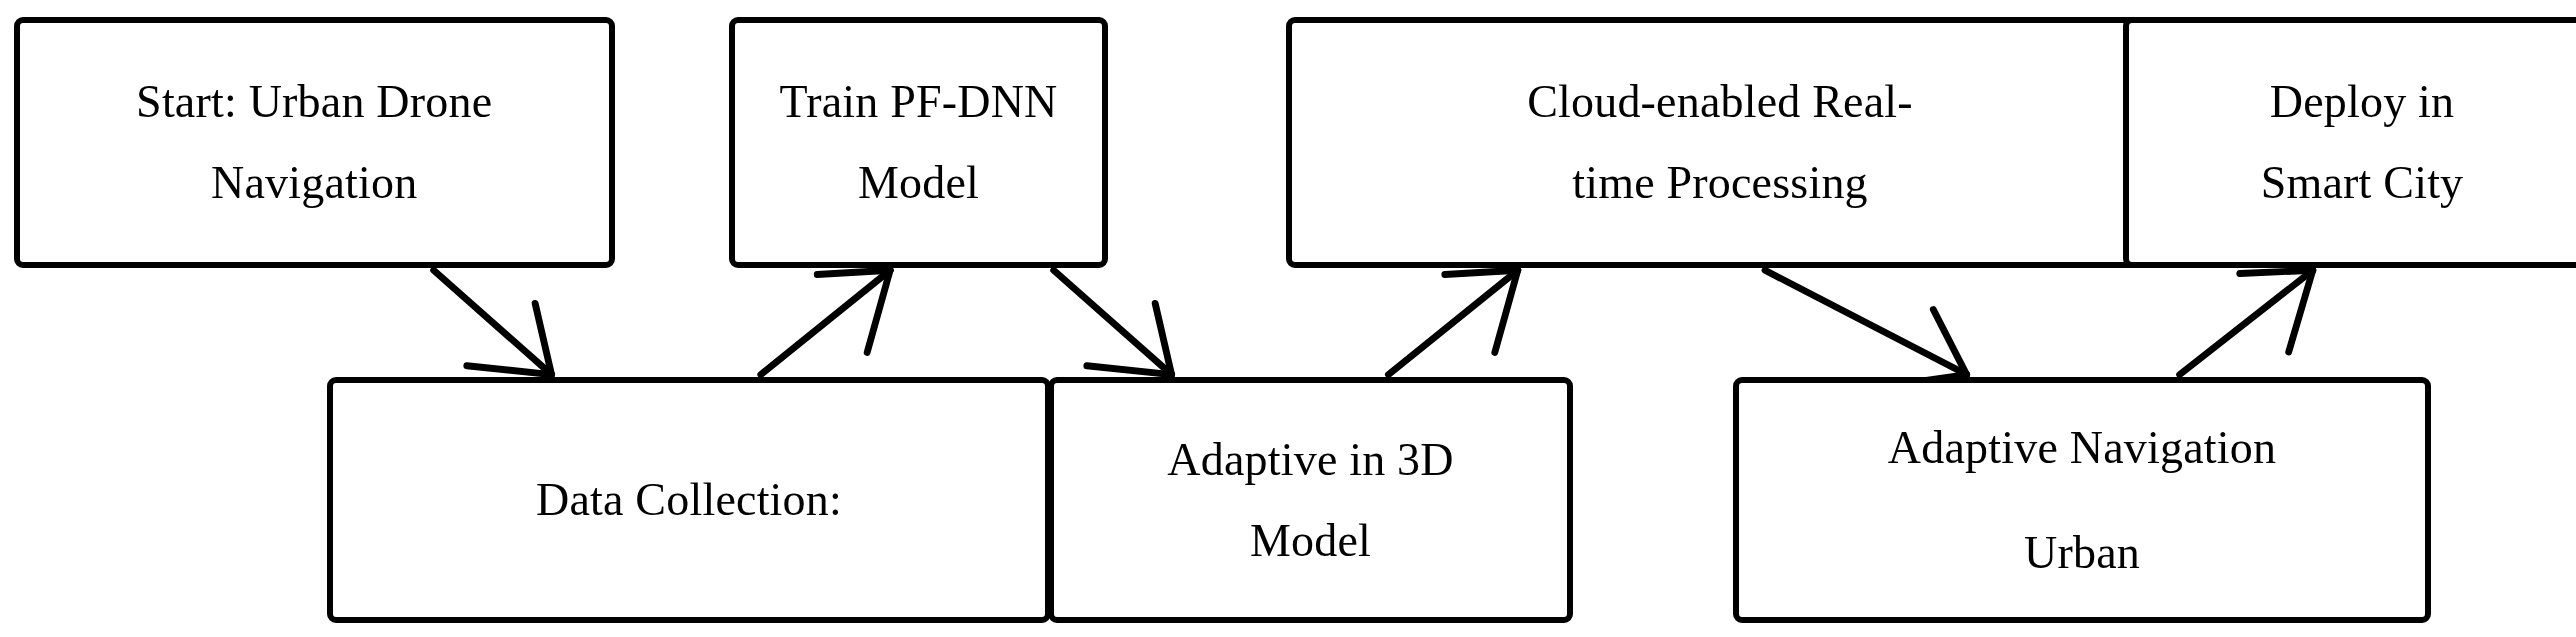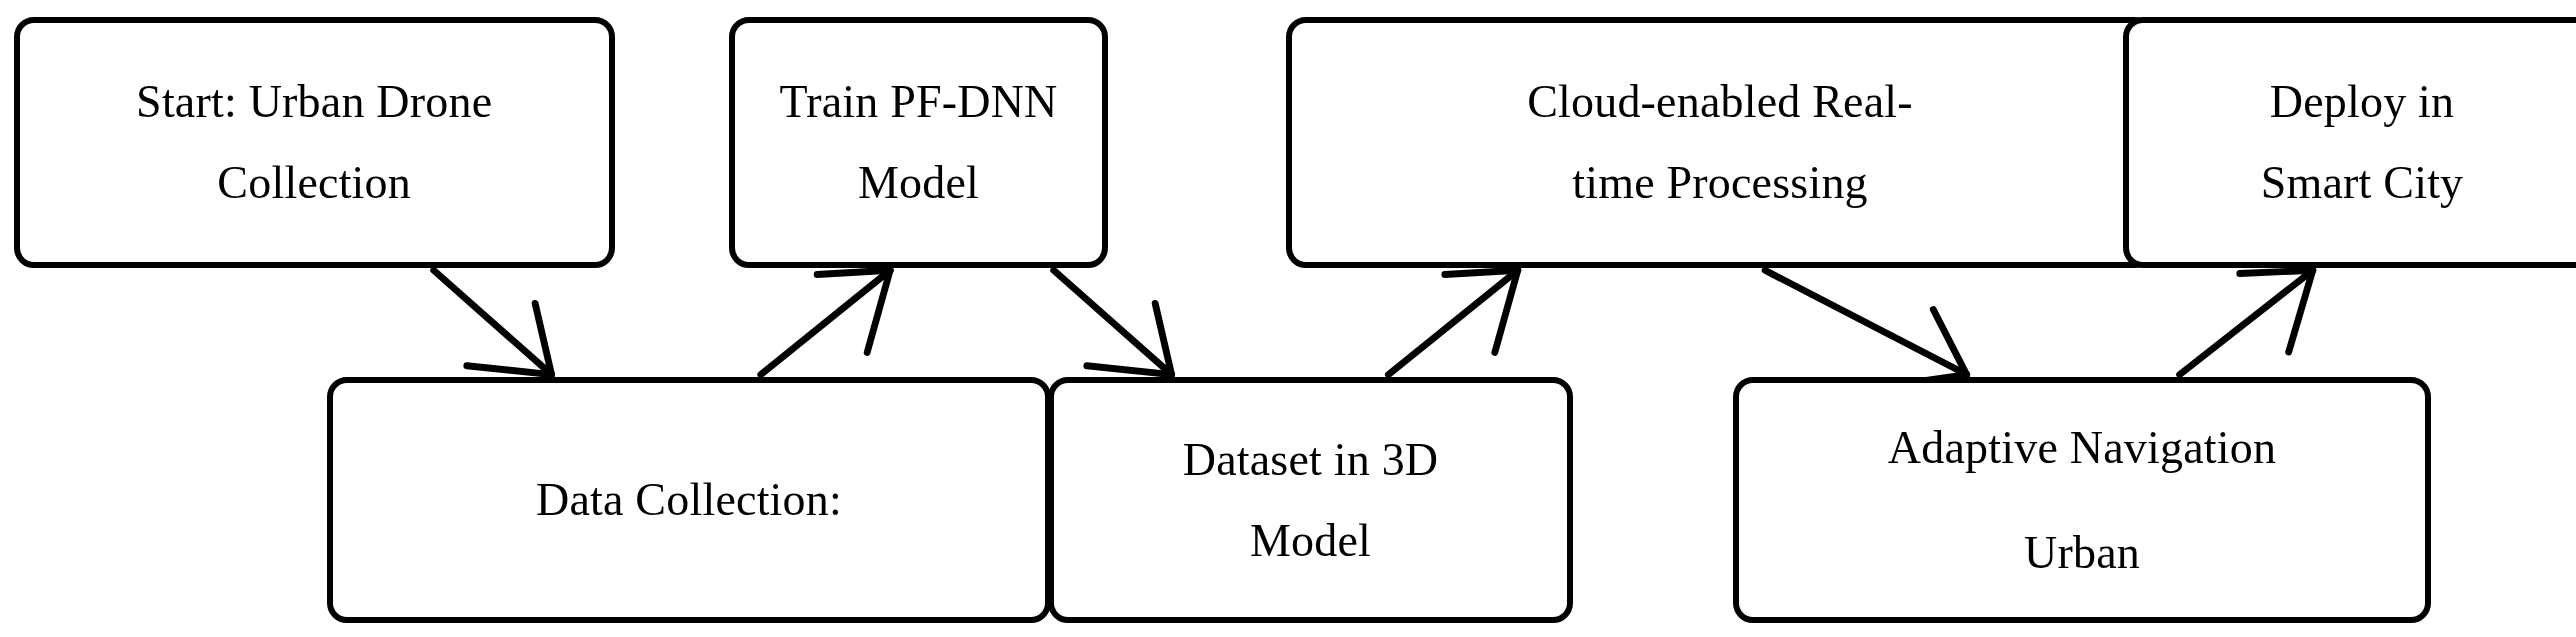--- a/index.html
+++ b/index.html
@@ -5,21 +5,21 @@
   html,body{margin:0;padding:0;background:#ffffff;}
   body{width:2576px;height:638px;overflow:hidden;
        font-family:"Liberation Serif","DejaVu Serif",serif;}
   #canvas{position:relative;width:2576px;height:638px;background:#ffffff;}
   svg#wires{position:absolute;left:0;top:0;width:2576px;height:638px;}
   .node{
     position:absolute;
     box-sizing:border-box;
     background:#ffffff;
     border:6.8px solid #000000;
-    border-radius:20px;
+    border-radius:9px;
     display:flex;
     flex-direction:column;
     align-items:center;
     justify-content:center;
     text-align:left;
     color:#000000;
     z-index:3;
   }
   .node .line{
     display:block;
@@ -63,21 +63,21 @@
       </g>
       <g>
         <line x1="2865" y1="492" x2="3040" y2="355" stroke="#000000" stroke-width="9" stroke-linecap="round"></line>
         <line x1="3040" y1="355" x2="3008.338852966579" y2="462.43170746352354" stroke="#000000" stroke-width="9" stroke-linecap="round"></line>
         <line x1="3040" y1="355" x2="2944.0937603970838" y2="359.2418398399748" stroke="#000000" stroke-width="9" stroke-linecap="round"></line>
       </g>
     </svg>
 
   <div class="node" style="left: 13.7px; top: 16.7px; width: 601px; height: 251px;">
     <span class="line">Start: Urban Drone</span>
-    <span class="line">Collection</span>
+    <span class="line">Navigation</span>
   </div>
 
   <div class="node" style="left: 729px; top: 16.7px; width: 379px; height: 251px;">
     <span class="line">Train PF-DNN</span>
     <span class="line">Model</span>
   </div>
 
   <div class="node" style="left: 1286px; top: 16.7px; width: 868px; height: 251px;">
     <span class="line">Cloud-enabled Real-</span>
     <span class="line">time Processing</span>
@@ -86,21 +86,21 @@
   <div class="node" style="left: 2123px; top: 16.7px; width: 478px; height: 251px;">
     <span class="line">Deploy in</span>
     <span class="line">Smart City</span>
   </div>
 
   <div class="node" style="left: 327px; top: 377px; width: 724px; height: 246px;">
     <span class="line">Data Collection:</span>
   </div>
 
   <div class="node" style="left: 1048px; top: 377px; width: 525px; height: 246px;">
-    <span class="line">Dataset in 3D</span>
+    <span class="line">Adaptive in 3D</span>
     <span class="line">Model</span>
   </div>
 
   <div class="node" style="left: 1733px; top: 377px; width: 698px; height: 246px; gap: 24px;">
     <span class="line">Adaptive Navigation</span>
     <span class="line">Urban</span>
   </div>
 
 </div>
 

